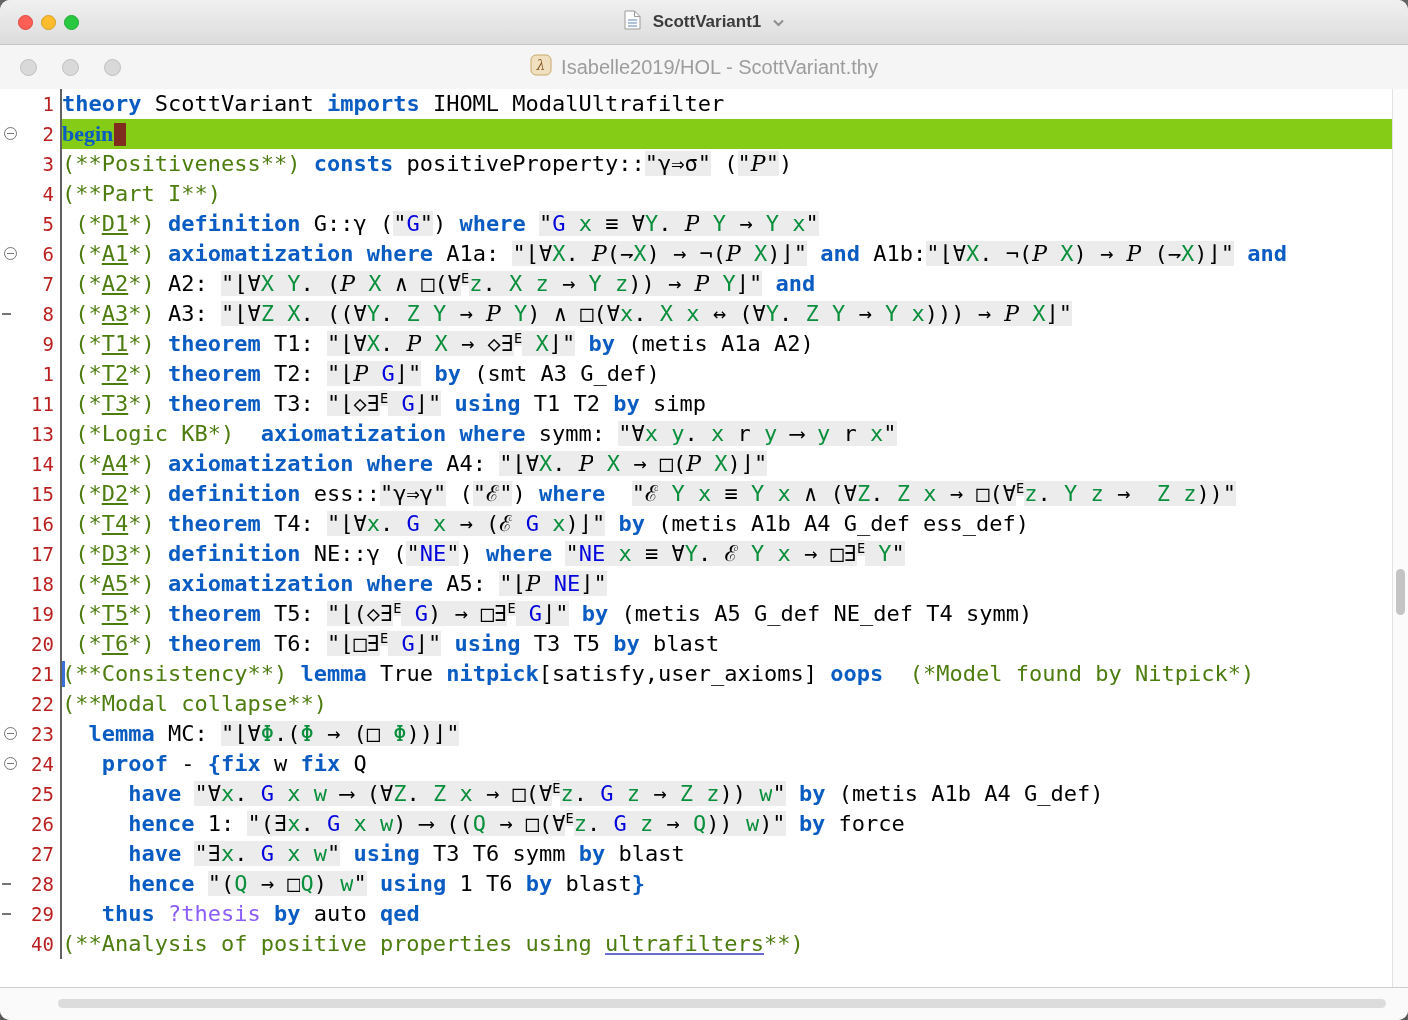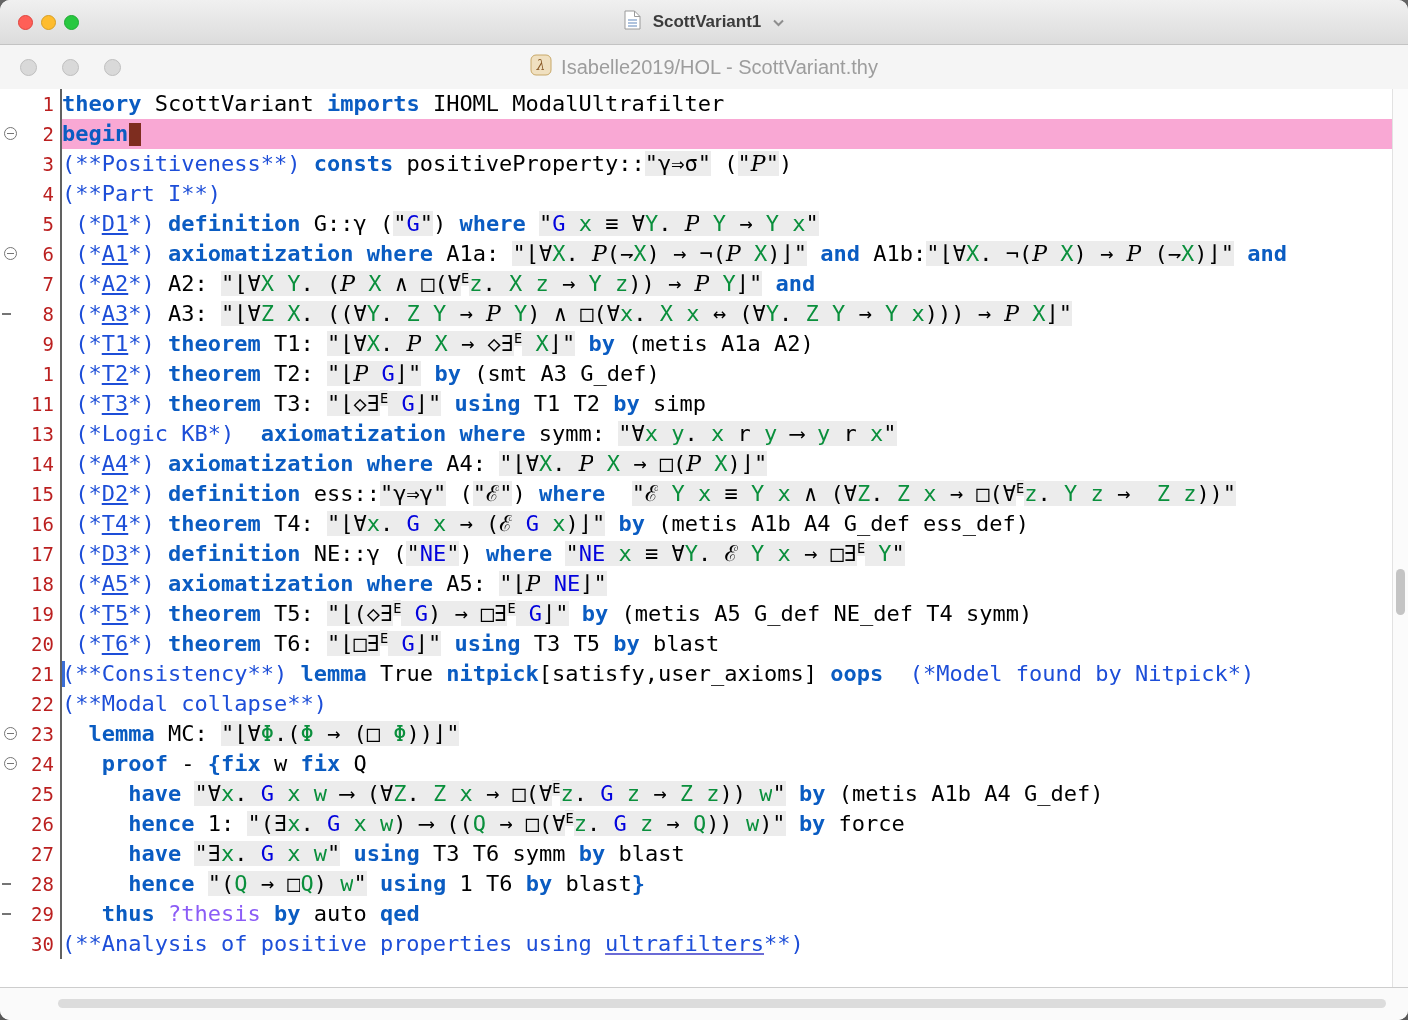--- a/index.html
+++ b/index.html
@@ -25,26 +25,26 @@
   .row{display:flex;height:30px;line-height:30px;}
   .foldcol{width:24px;flex:none;position:relative;}
   .foldcircle{position:absolute;left:4px;top:8px;width:13px;height:13px;border:1.5px solid #757575;
               border-radius:50%;box-sizing:border-box;background:#fff;}
   .foldminus{position:absolute;left:2px;right:2px;top:4.5px;height:1.5px;background:#757575;}
   .folddash{position:absolute;left:2px;top:14px;width:9px;height:2px;background:#757575;}
   .num{width:30px;flex:none;text-align:right;color:#bb1f1f;font-size:19px;padding-right:6px;
        font-family:"DejaVu Sans Mono",monospace;}
   .code{flex:1;border-left:2px solid #616161;position:relative;overflow:hidden;
         white-space:pre;color:#000;}
-  .code.current{background:#f9a8d4;}
+  .code.current{background:#84cc16;font-family:Liberation Serif, serif;}
   .bluebar{position:absolute;left:0;top:2px;bottom:2px;width:3px;background:#3b6ed6;}
   .cursor{display:inline-block;width:12px;height:23px;background:#7e2d1f;vertical-align:text-bottom;margin-left:1px;}
   
   .tok.k{color:#0a5cc2;font-weight:bold;}
-  .tok.c{color:#1d4ed8;text-align:center;}
+  .tok.c{color:#4d7c0f;text-align:center;}
   .tok.u{text-decoration:underline;}
   .tok.ul{text-decoration:underline;text-decoration-color:#6b6bd6;}
   .tok.q{background:#ececec;}
   .tok.b{color:#0202dd;}
   .tok.g{color:#0a8f3c;}
   .tok.v{color:#8b5cf6;}
   .tok.s{font-family:"DejaVu Serif",serif;font-style:italic;}
   .tok.e{font-size:62%;vertical-align:super;line-height:0;}
   
   .vscroll{position:absolute;top:89px;right:0;width:15px;bottom:32px;background:#fbfbfb;border-left:1px solid #e2e2e2;}
@@ -260,21 +260,21 @@
         </div>
         <div class="row">
           <div class="foldcol">
             <span class="folddash"></span>
           </div>
           <div class="num">29</div>
           <div class="code"><span class="tok">   </span><span class="tok k">thus</span><span class="tok"> </span><span class="tok v">?thesis</span><span class="tok"> </span><span class="tok k">by</span><span class="tok"> auto </span><span class="tok k">qed</span></div>
         </div>
         <div class="row">
           <div class="foldcol"></div>
-          <div class="num">30</div>
+          <div class="num">40</div>
           <div class="code"><span class="tok c">(**Analysis of positive properties using </span><span class="tok c ul">ultrafilters</span><span class="tok c">**)</span></div>
         </div>
       </div>
   </div>
 
   <div class="vscroll">
     <div class="vthumb"></div>
   </div>
   <div class="hscroll">
     <div class="hthumb"></div>

